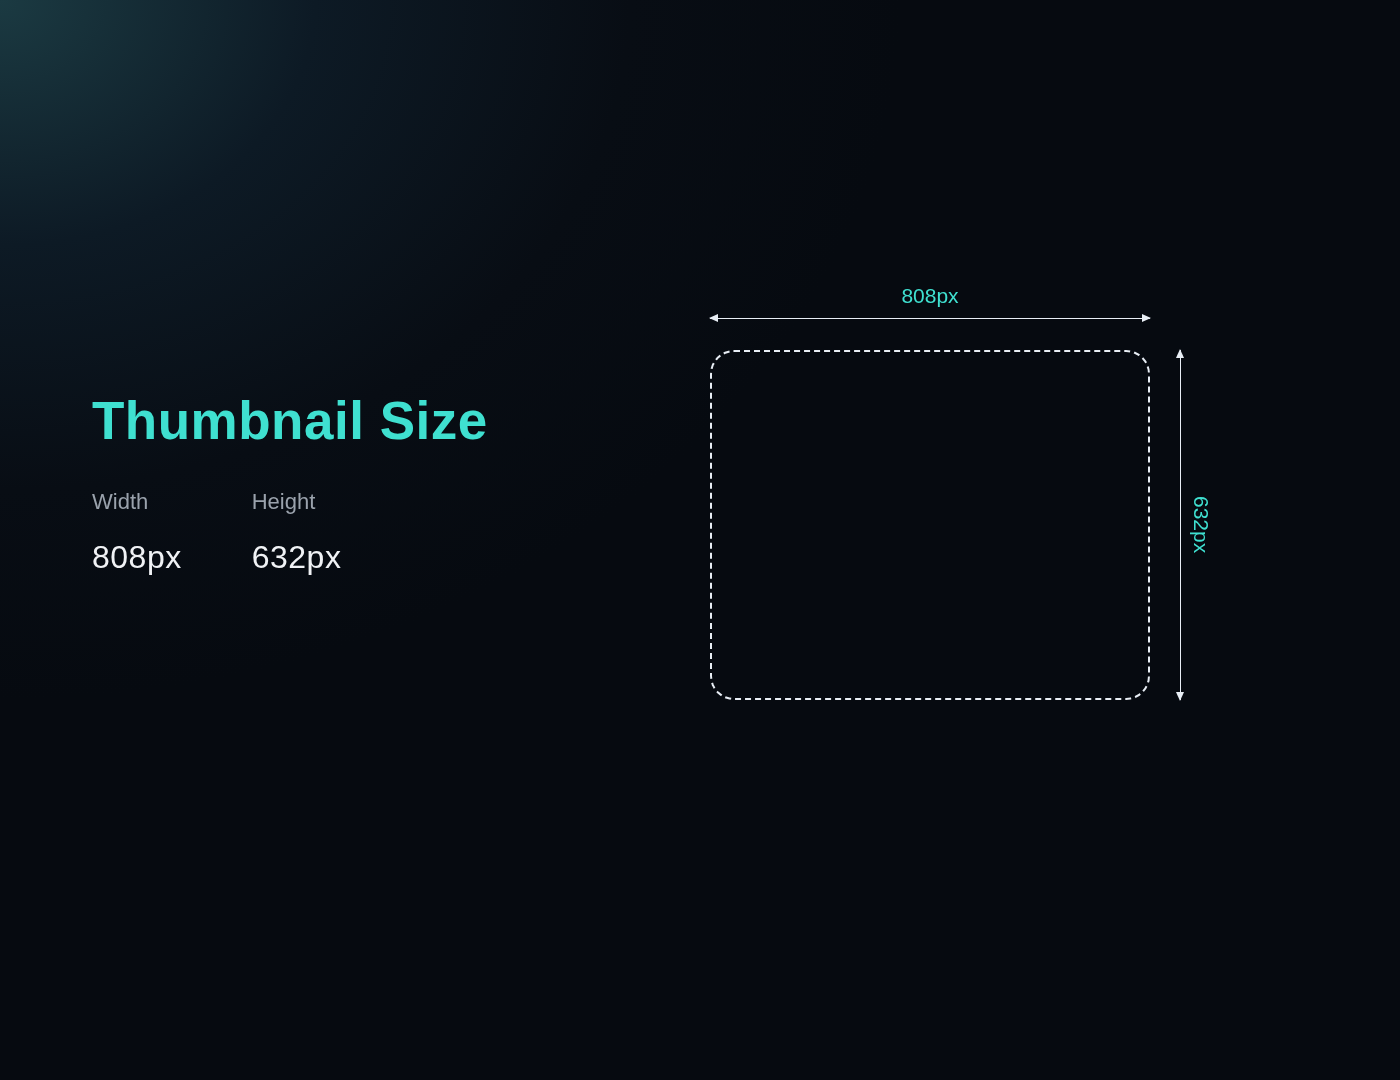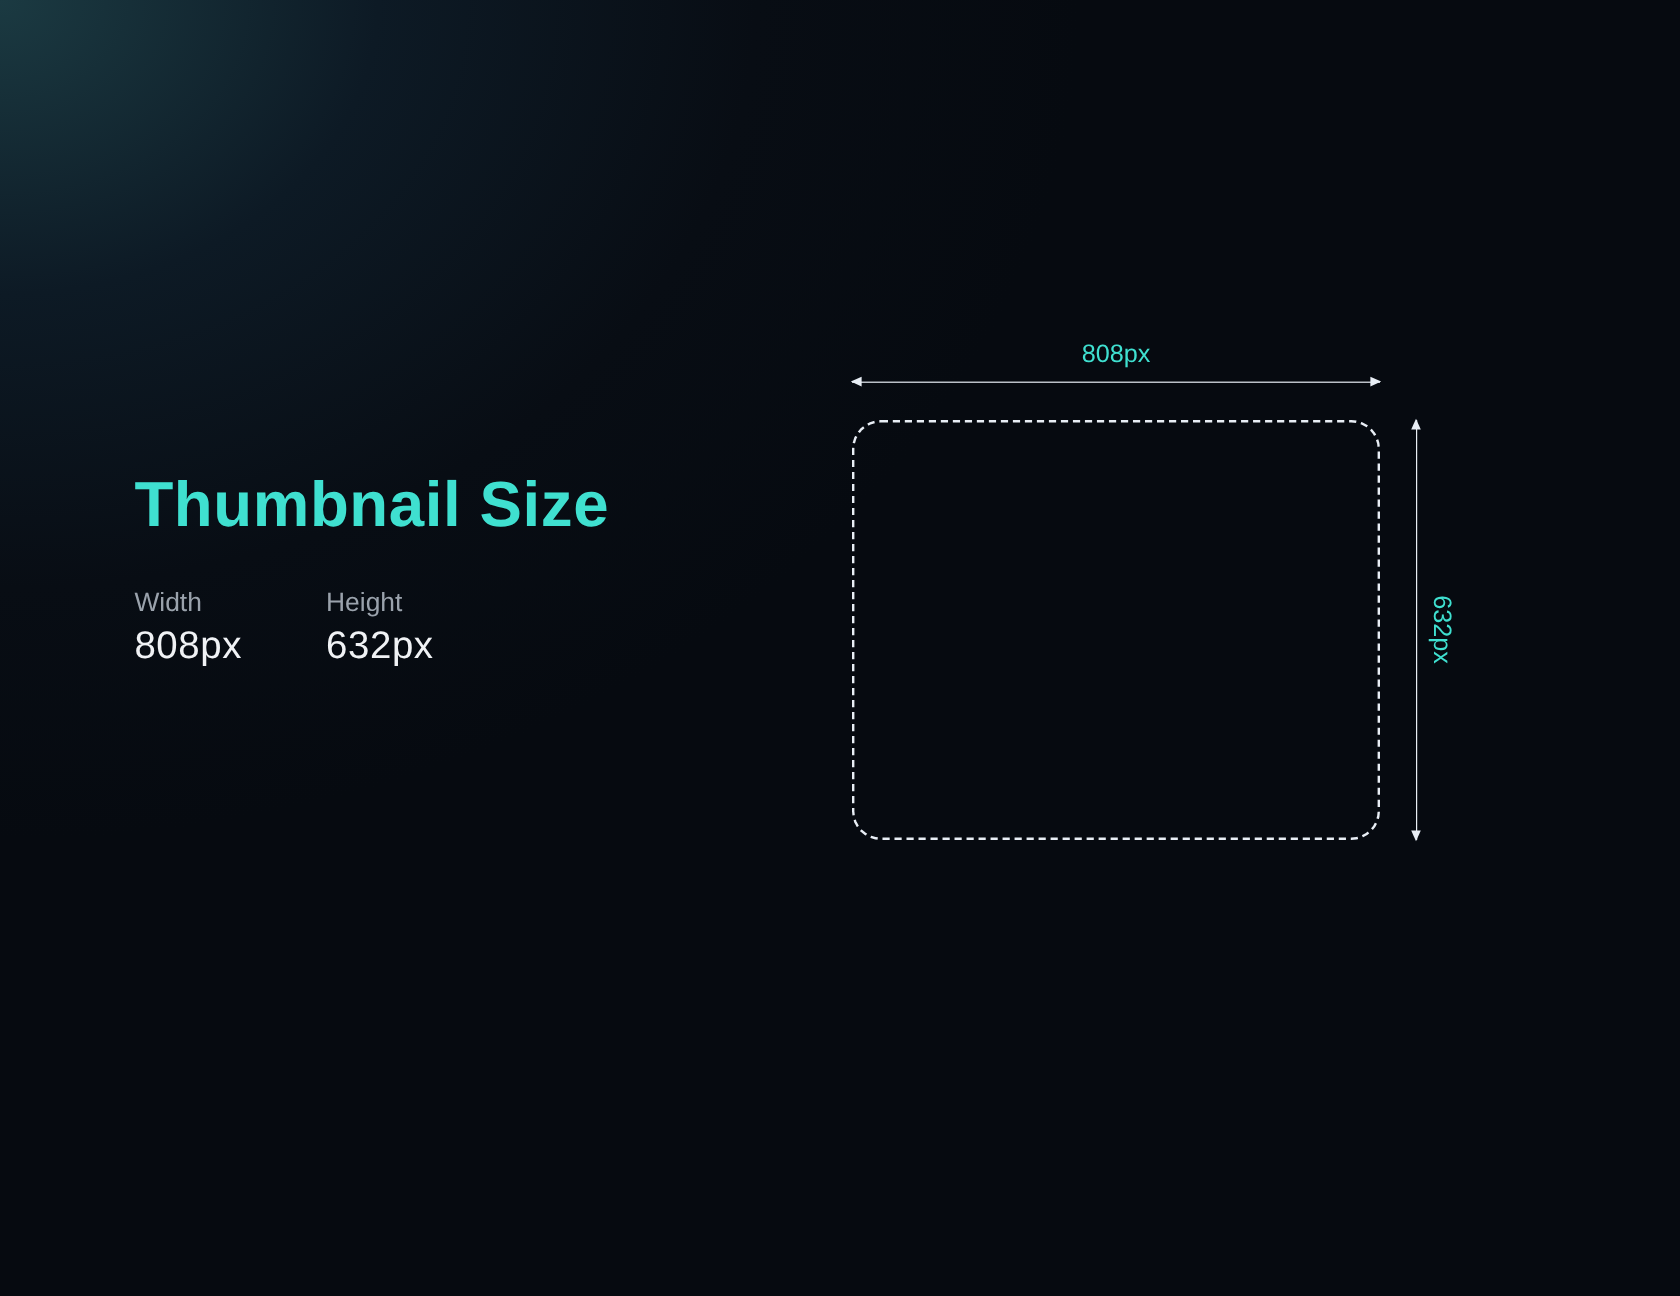--- a/index.html
+++ b/index.html
@@ -17,38 +17,38 @@
     font-family: "Segoe UI", "Helvetica Neue", Arial, sans-serif;
     position: relative;
   }
   .container {
     width: 1234px;
     height: 960px;
     position: relative;
   }
   .left-panel {
     position: absolute;
-    left: 112px;
+    left: 92px;
     top: 390px;
   }
   .title {
     font-size: 53px;
     font-weight: 800;
     color: #3fe0d0;
     letter-spacing: 0.5px;
     margin-bottom: 38px;
   }
   .dims {
     display: flex;
     gap: 70px;
   }
   .dim-group {
     display: flex;
     flex-direction: column;
-    gap: 4px;
+    gap: 24px;
   }
   .dim-label {
     font-size: 22px;
     font-weight: 400;
     color: #9aa2ac;
   }
   .dim-value {
     font-size: 32px;
     font-weight: 500;
     color: #f0f2f5;

